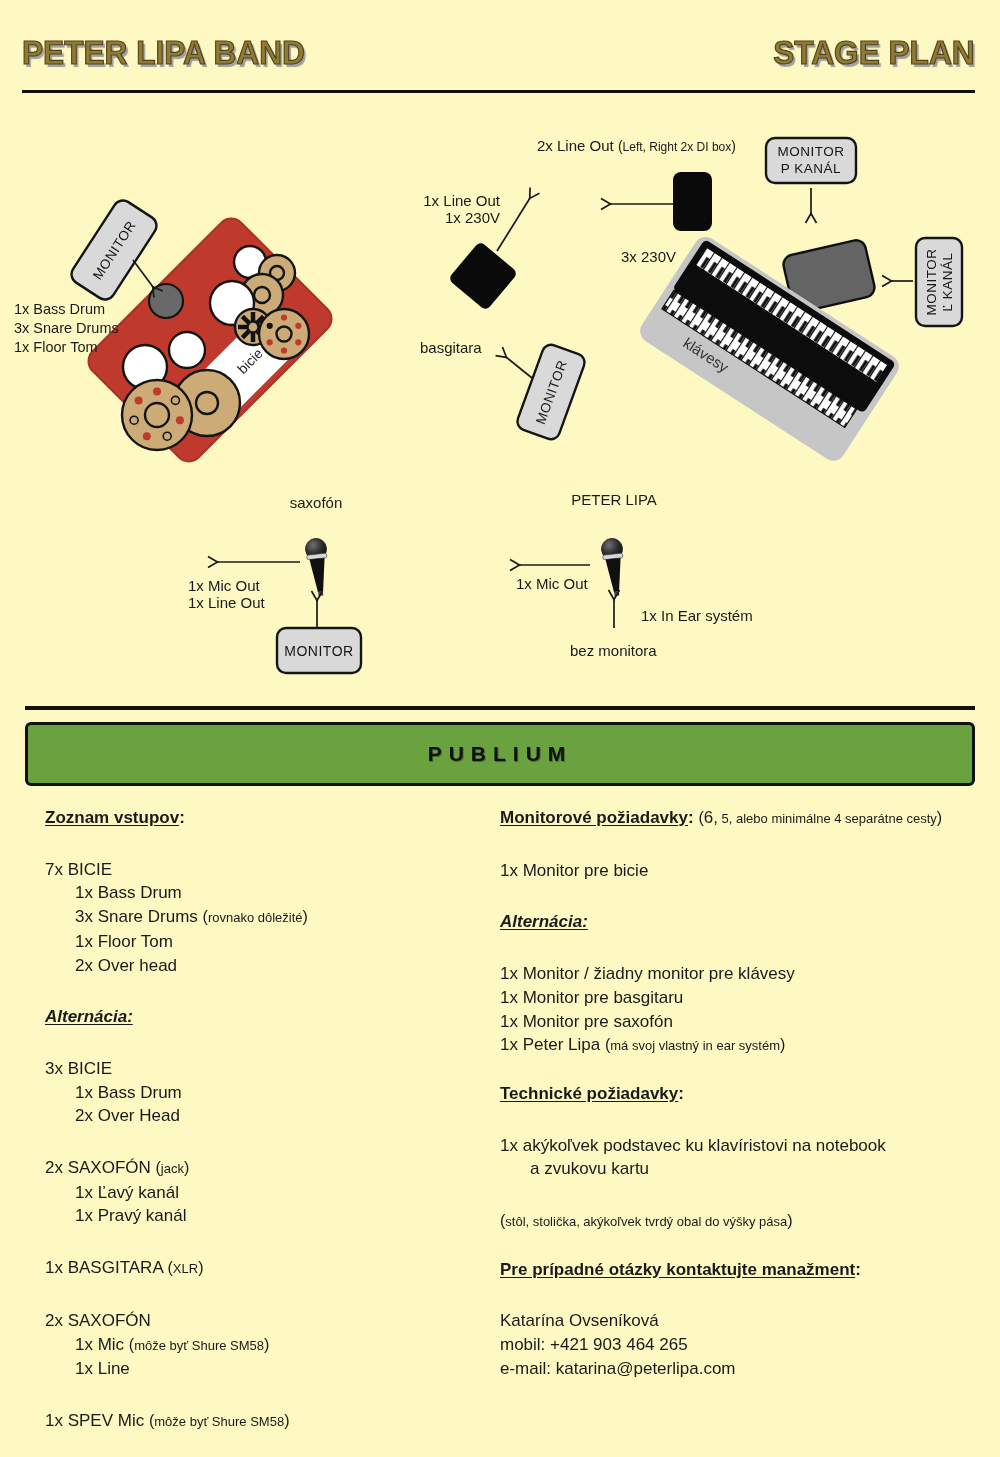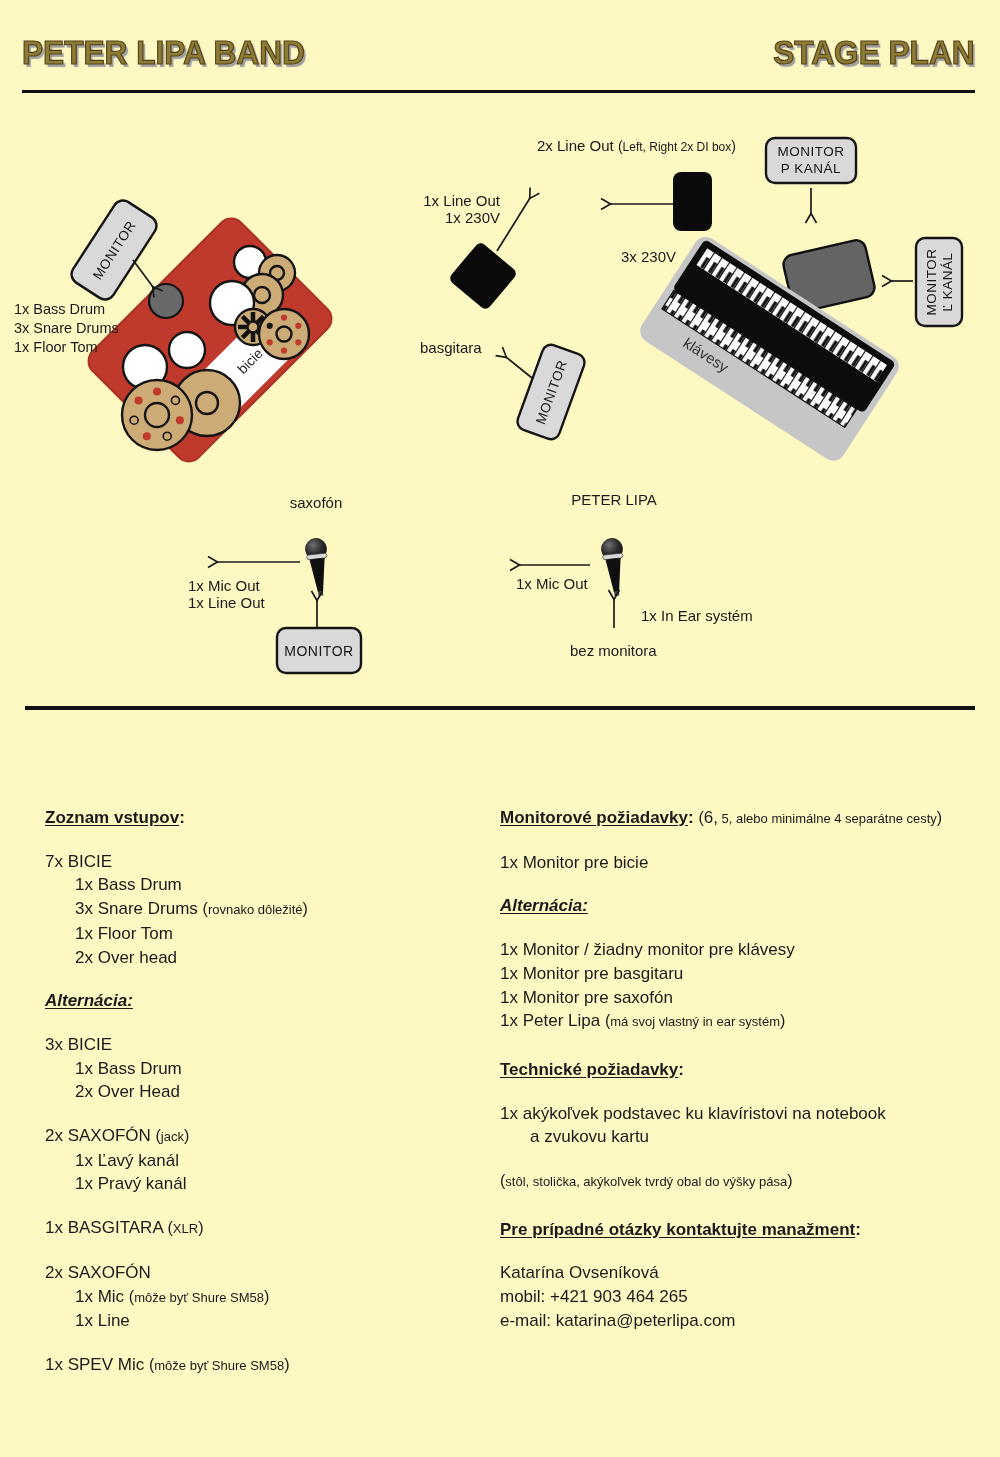--- a/index.html
+++ b/index.html
@@ -16,21 +16,21 @@
   .rule{position:absolute;background:#111}
   .rule-top{left:22px;top:90px;width:953px;height:3px}
   .rule-mid{left:25px;top:706px;width:950px;height:4px}
   .banner{position:absolute;left:25px;top:722px;width:950px;height:64px;background:var(--green);
           border:3px solid #111;border-radius:6px;display:flex;align-items:center;justify-content:center}
   .banner span{font-size:21px;font-weight:bold;letter-spacing:7px;color:#111;text-shadow:1px 1px 0 rgba(0,0,0,.35)}
   .stage{position:absolute;left:0;top:0;width:1000px;height:706px}
   .col{position:absolute;top:806px;font-size:17px;line-height:23.7px;color:var(--ink)}
   .col-left{left:45px;width:445px}
   .col-right{left:500px;width:495px}
-  .line.g{margin-top:20px}
+  .line.g{margin-top:28px}
   .line.gl{margin-top:24px}
   .line.ind{padding-left:30px}
   .hd{font-weight:bold;text-decoration:underline;text-underline-offset:2px}
   .hdc{font-weight:bold}
   .it{font-style:italic}
   .small{font-size:13px}
   .paren{font-size:16px}
   
   .oW{fill:#fff;stroke:#141414;stroke-width:2.4}
   .oT{fill:var(--drum-tan);stroke:#141414;stroke-width:2.4}
@@ -221,20 +221,23 @@
     <text class="lbl" x="614" y="505" text-anchor="middle">PETER LIPA</text>
     <use href="#micIcon" transform="translate(612,549) rotate(-6)"></use>
     <path class="arr" d="M590,565 L519,565"></path>
     <text class="lbl" x="516" y="589">1x Mic Out</text>
     <path class="arr" d="M614,628 L614,599"></path>
     <text class="lbl" x="641" y="621">1x In Ear systém</text>
     <text class="lbl" x="570" y="656">bez monitora</text>
   </svg>
 
   <div class="rule rule-mid"></div>
+  <div class="banner">
+    <span>PUBLIUM</span>
+  </div>
 
   <div class="col col-left" id="col-left">
       <div class="line"><span class="hd">Zoznam vstupov</span><span class="hdc">:</span></div>
       <div class="line g"><span>7x BICIE</span></div>
       <div class="line ind"><span>1x Bass Drum</span></div>
       <div class="line ind"><span>3x Snare Drums </span><span class="paren">(</span><span class="small">rovnako dôležité</span><span class="paren">)</span></div>
       <div class="line ind"><span>1x Floor Tom</span></div>
       <div class="line ind"><span>2x Over head</span></div>
       <div class="line g"><span class="hd it">Alternácia:</span></div>
       <div class="line g"><span>3x BICIE</span></div>

